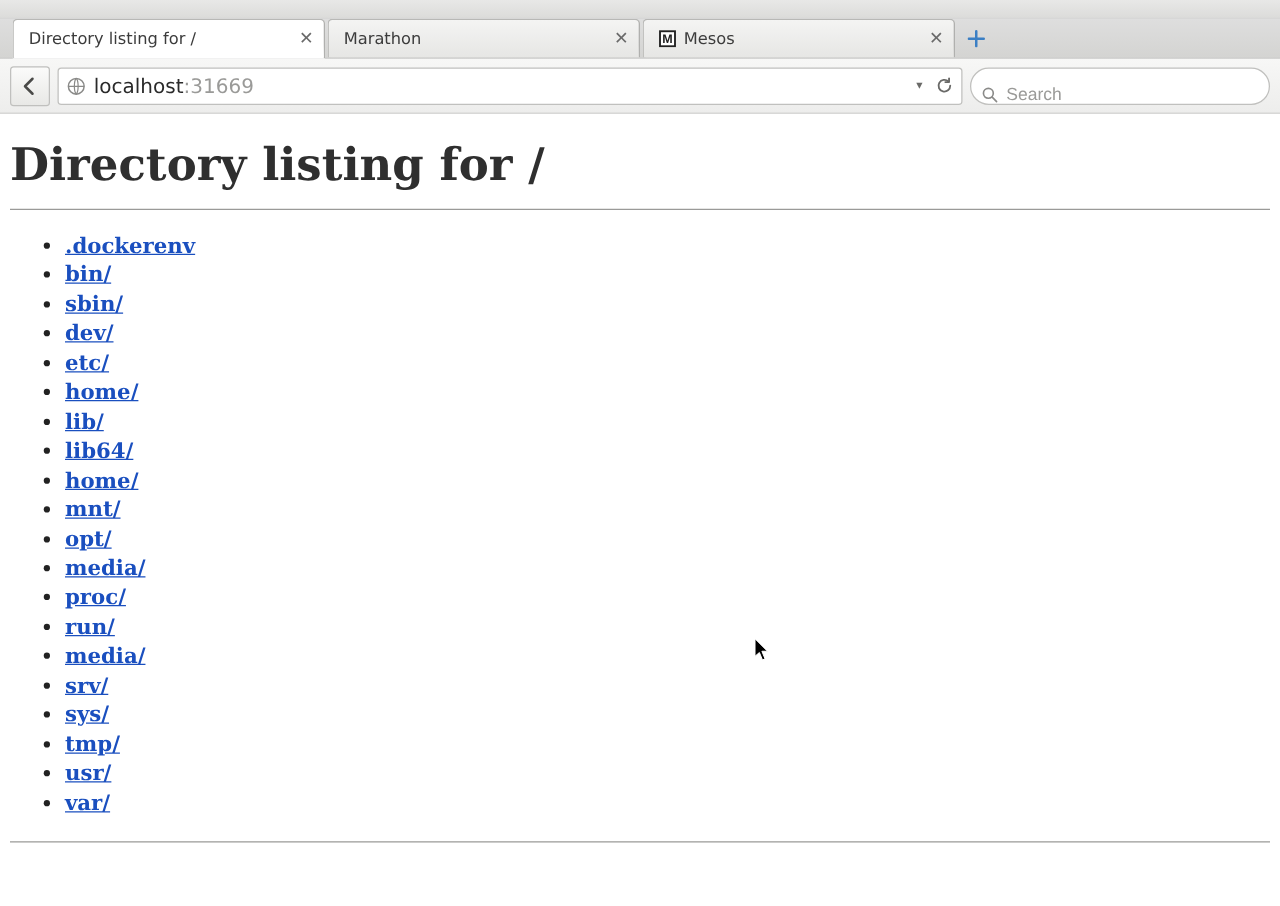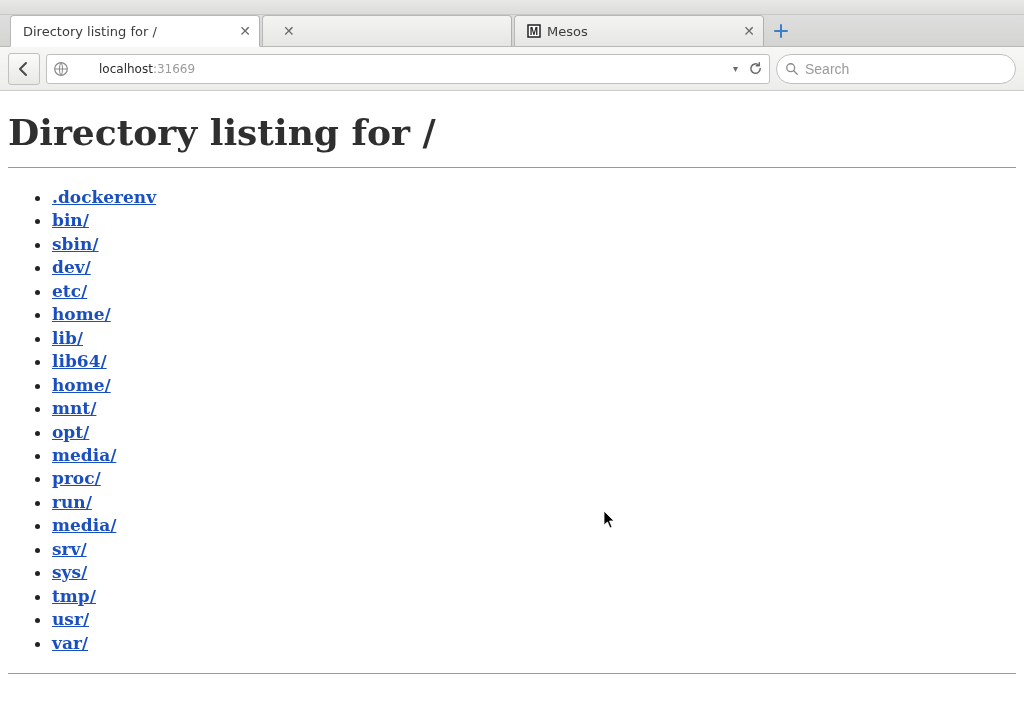--- a/index.html
+++ b/index.html
@@ -103,26 +103,25 @@
       background: #fff;
       padding: 0 6px;
       gap: 6px;
     }
     .url-globe {
       color: #8a8a88;
       display: inline-flex;
     }
     .url-text {
       flex: 1;
-      font-size: 12px;
+      font-size: 16px;
       color: #2a2a2a;
       border: none;
       outline: none;
       background: transparent;
-      margin-left: 24px;
     }
     .url-text .port { color: #9a9a98; }
     .url-right {
       display: flex;
       align-items: center;
       gap: 10px;
       color: #7a7a78;
     }
     .dropdown-caret {
       font-size: 10px;
@@ -130,21 +129,21 @@
       cursor: pointer;
     }
     .reload-icon { cursor: pointer; display: inline-flex; }
     .search-box {
       width: 240px;
       height: 30px;
       border: 1px solid #c0c0be;
       border-radius: 15px;
       background: #fff;
       display: flex;
-      align-items: center;
+      align-items: flex-end;
       padding: 0 8px;
       gap: 6px;
     }
     .search-box input {
       flex: 1;
       border: none;
       outline: none;
       font-size: 14px;
       color: #444;
       background: transparent;
@@ -198,20 +197,21 @@
 <body>
 
 <div class="window-chrome-top"></div>
 
 <div class="tab-bar">
   <div class="tab active divider-right">
     <span class="tab-label">Directory listing for /</span>
     <span class="close-icon">✕</span>
   </div>
   <div class="tab divider-right">
+    <span class="tab-label">Marathon</span>
     <span class="close-icon">✕</span>
   </div>
   <div class="tab divider-right">
     <span class="tab-favicon">
       <svg width="14" height="14" viewBox="0 0 14 14">
           <rect x="1" y="1" width="12" height="12" fill="#fff" stroke="#222" stroke-width="1.5"></rect>
           <text x="7" y="10.5" text-anchor="middle" font-size="10" font-family="sans-serif" font-weight="bold" fill="#222">M</text>
         </svg>
     </span>
     <span class="tab-label">Mesos</span>

